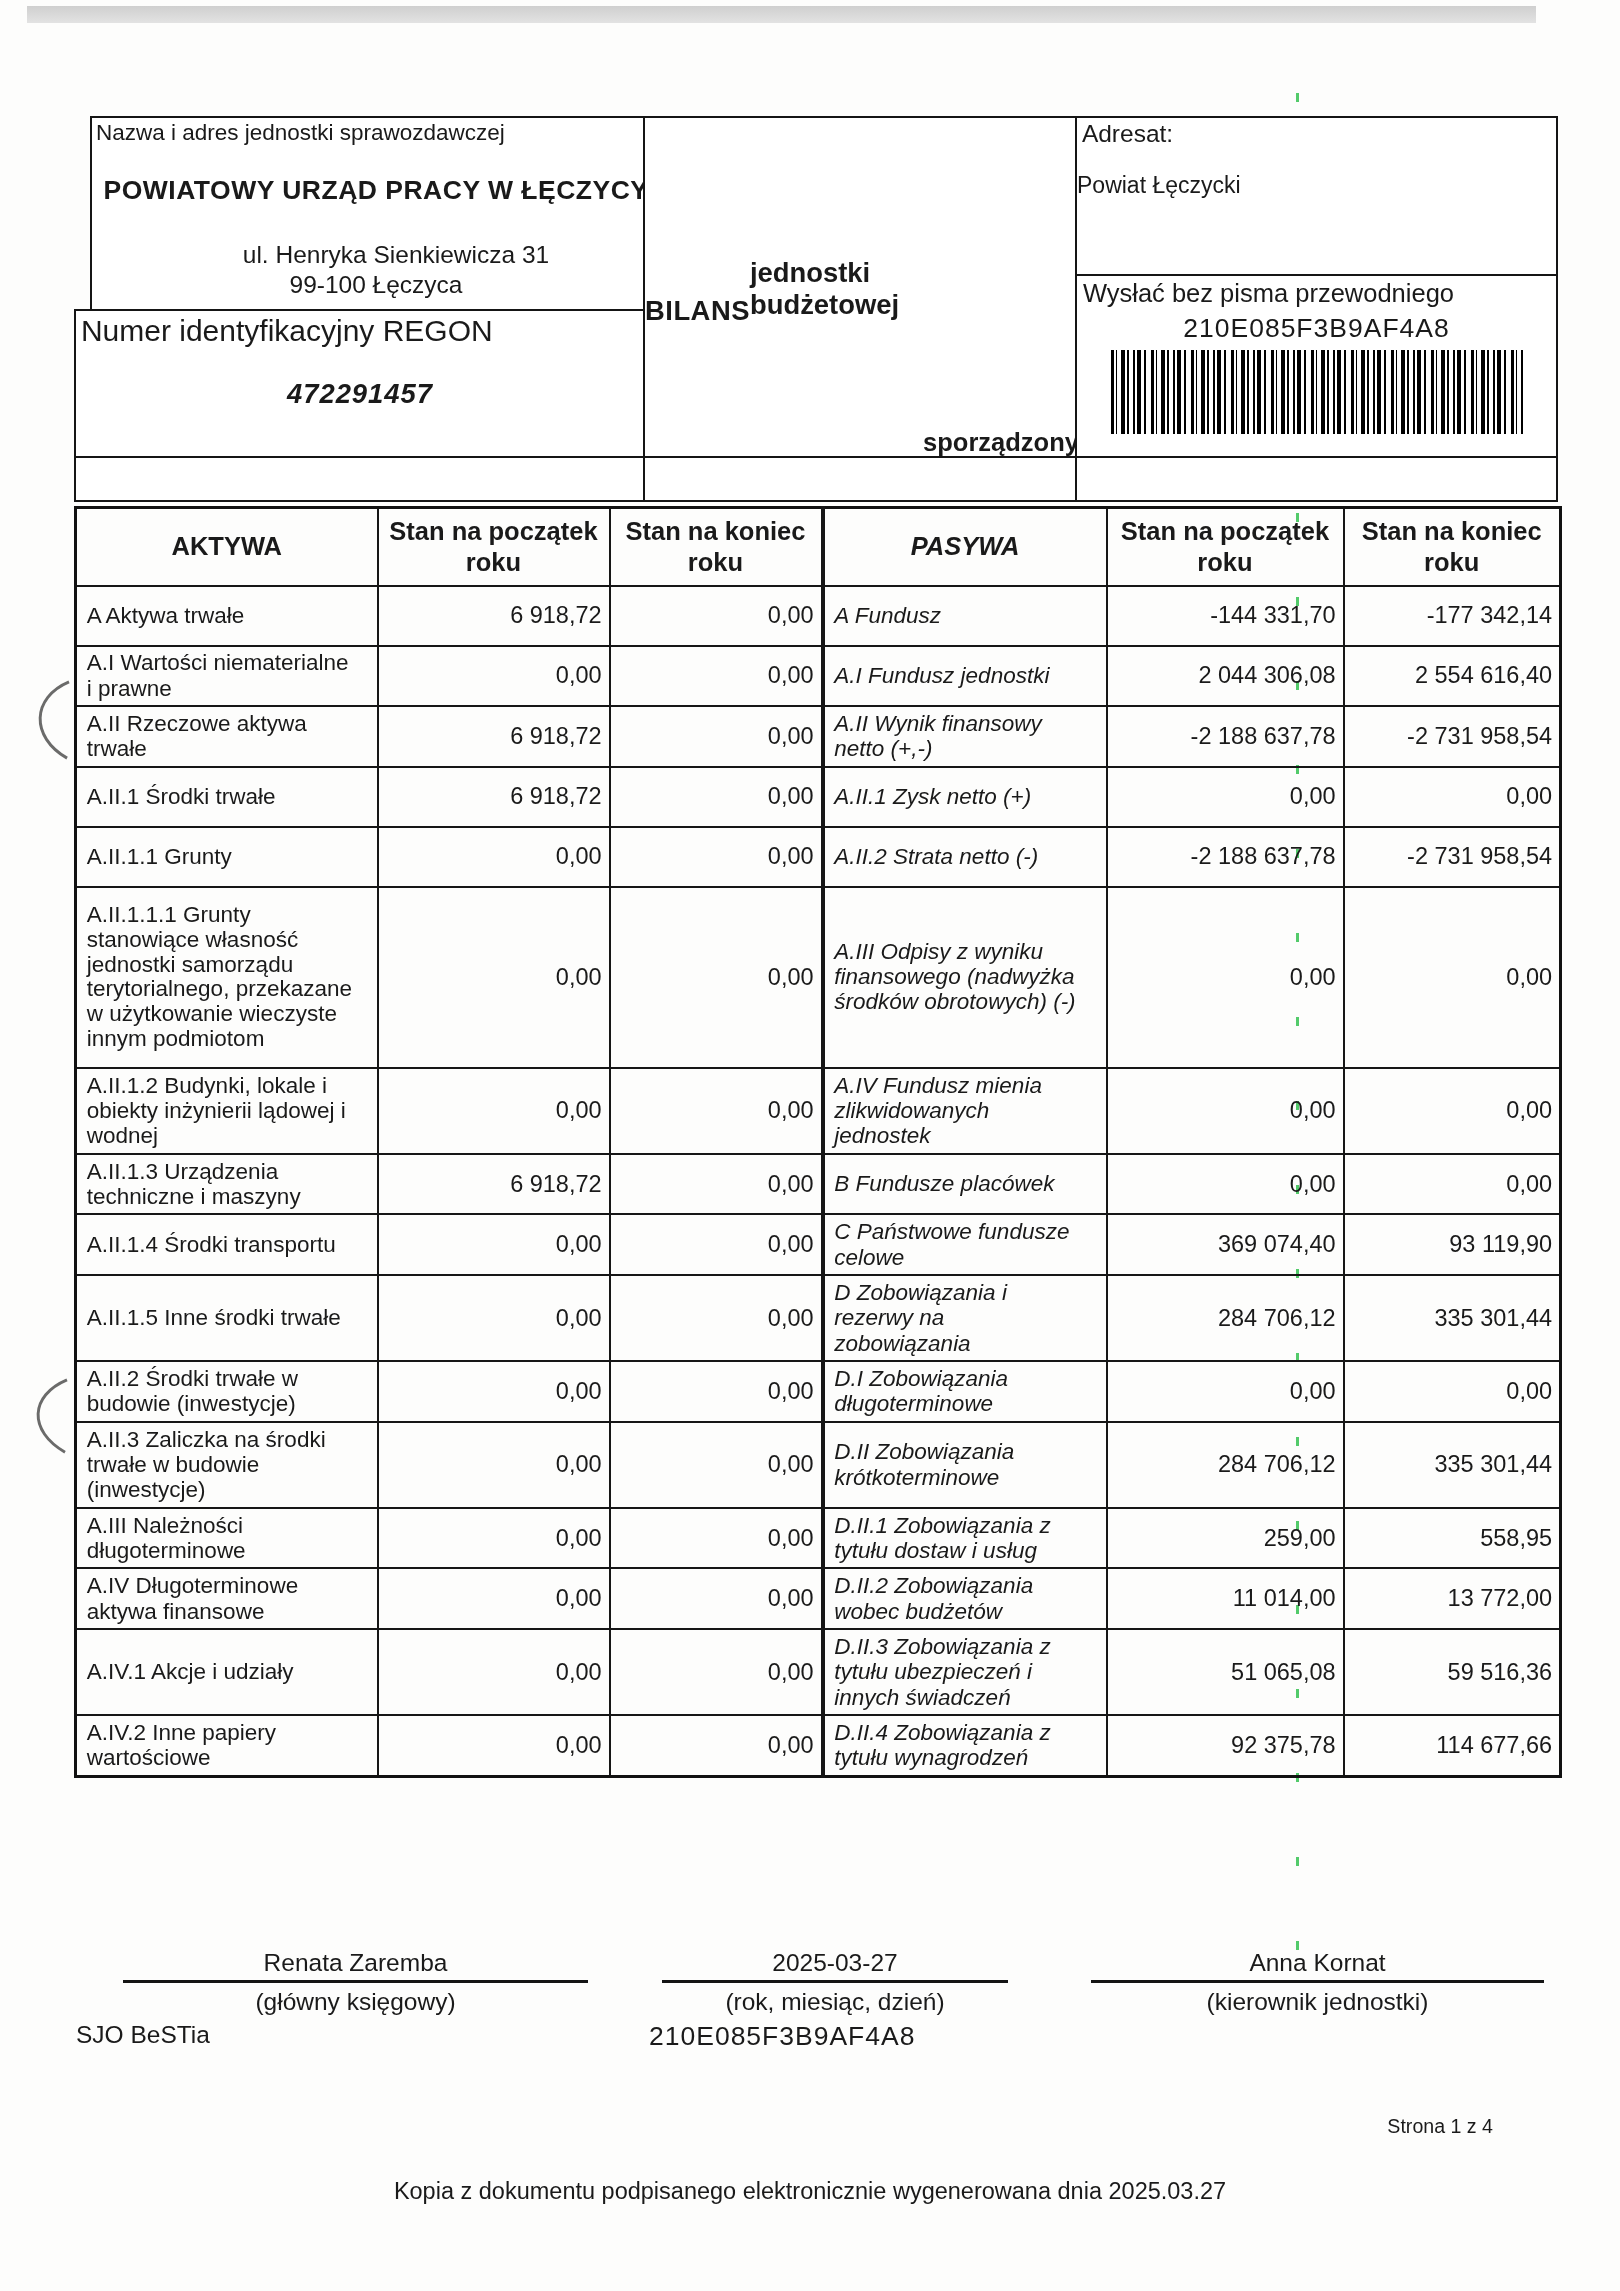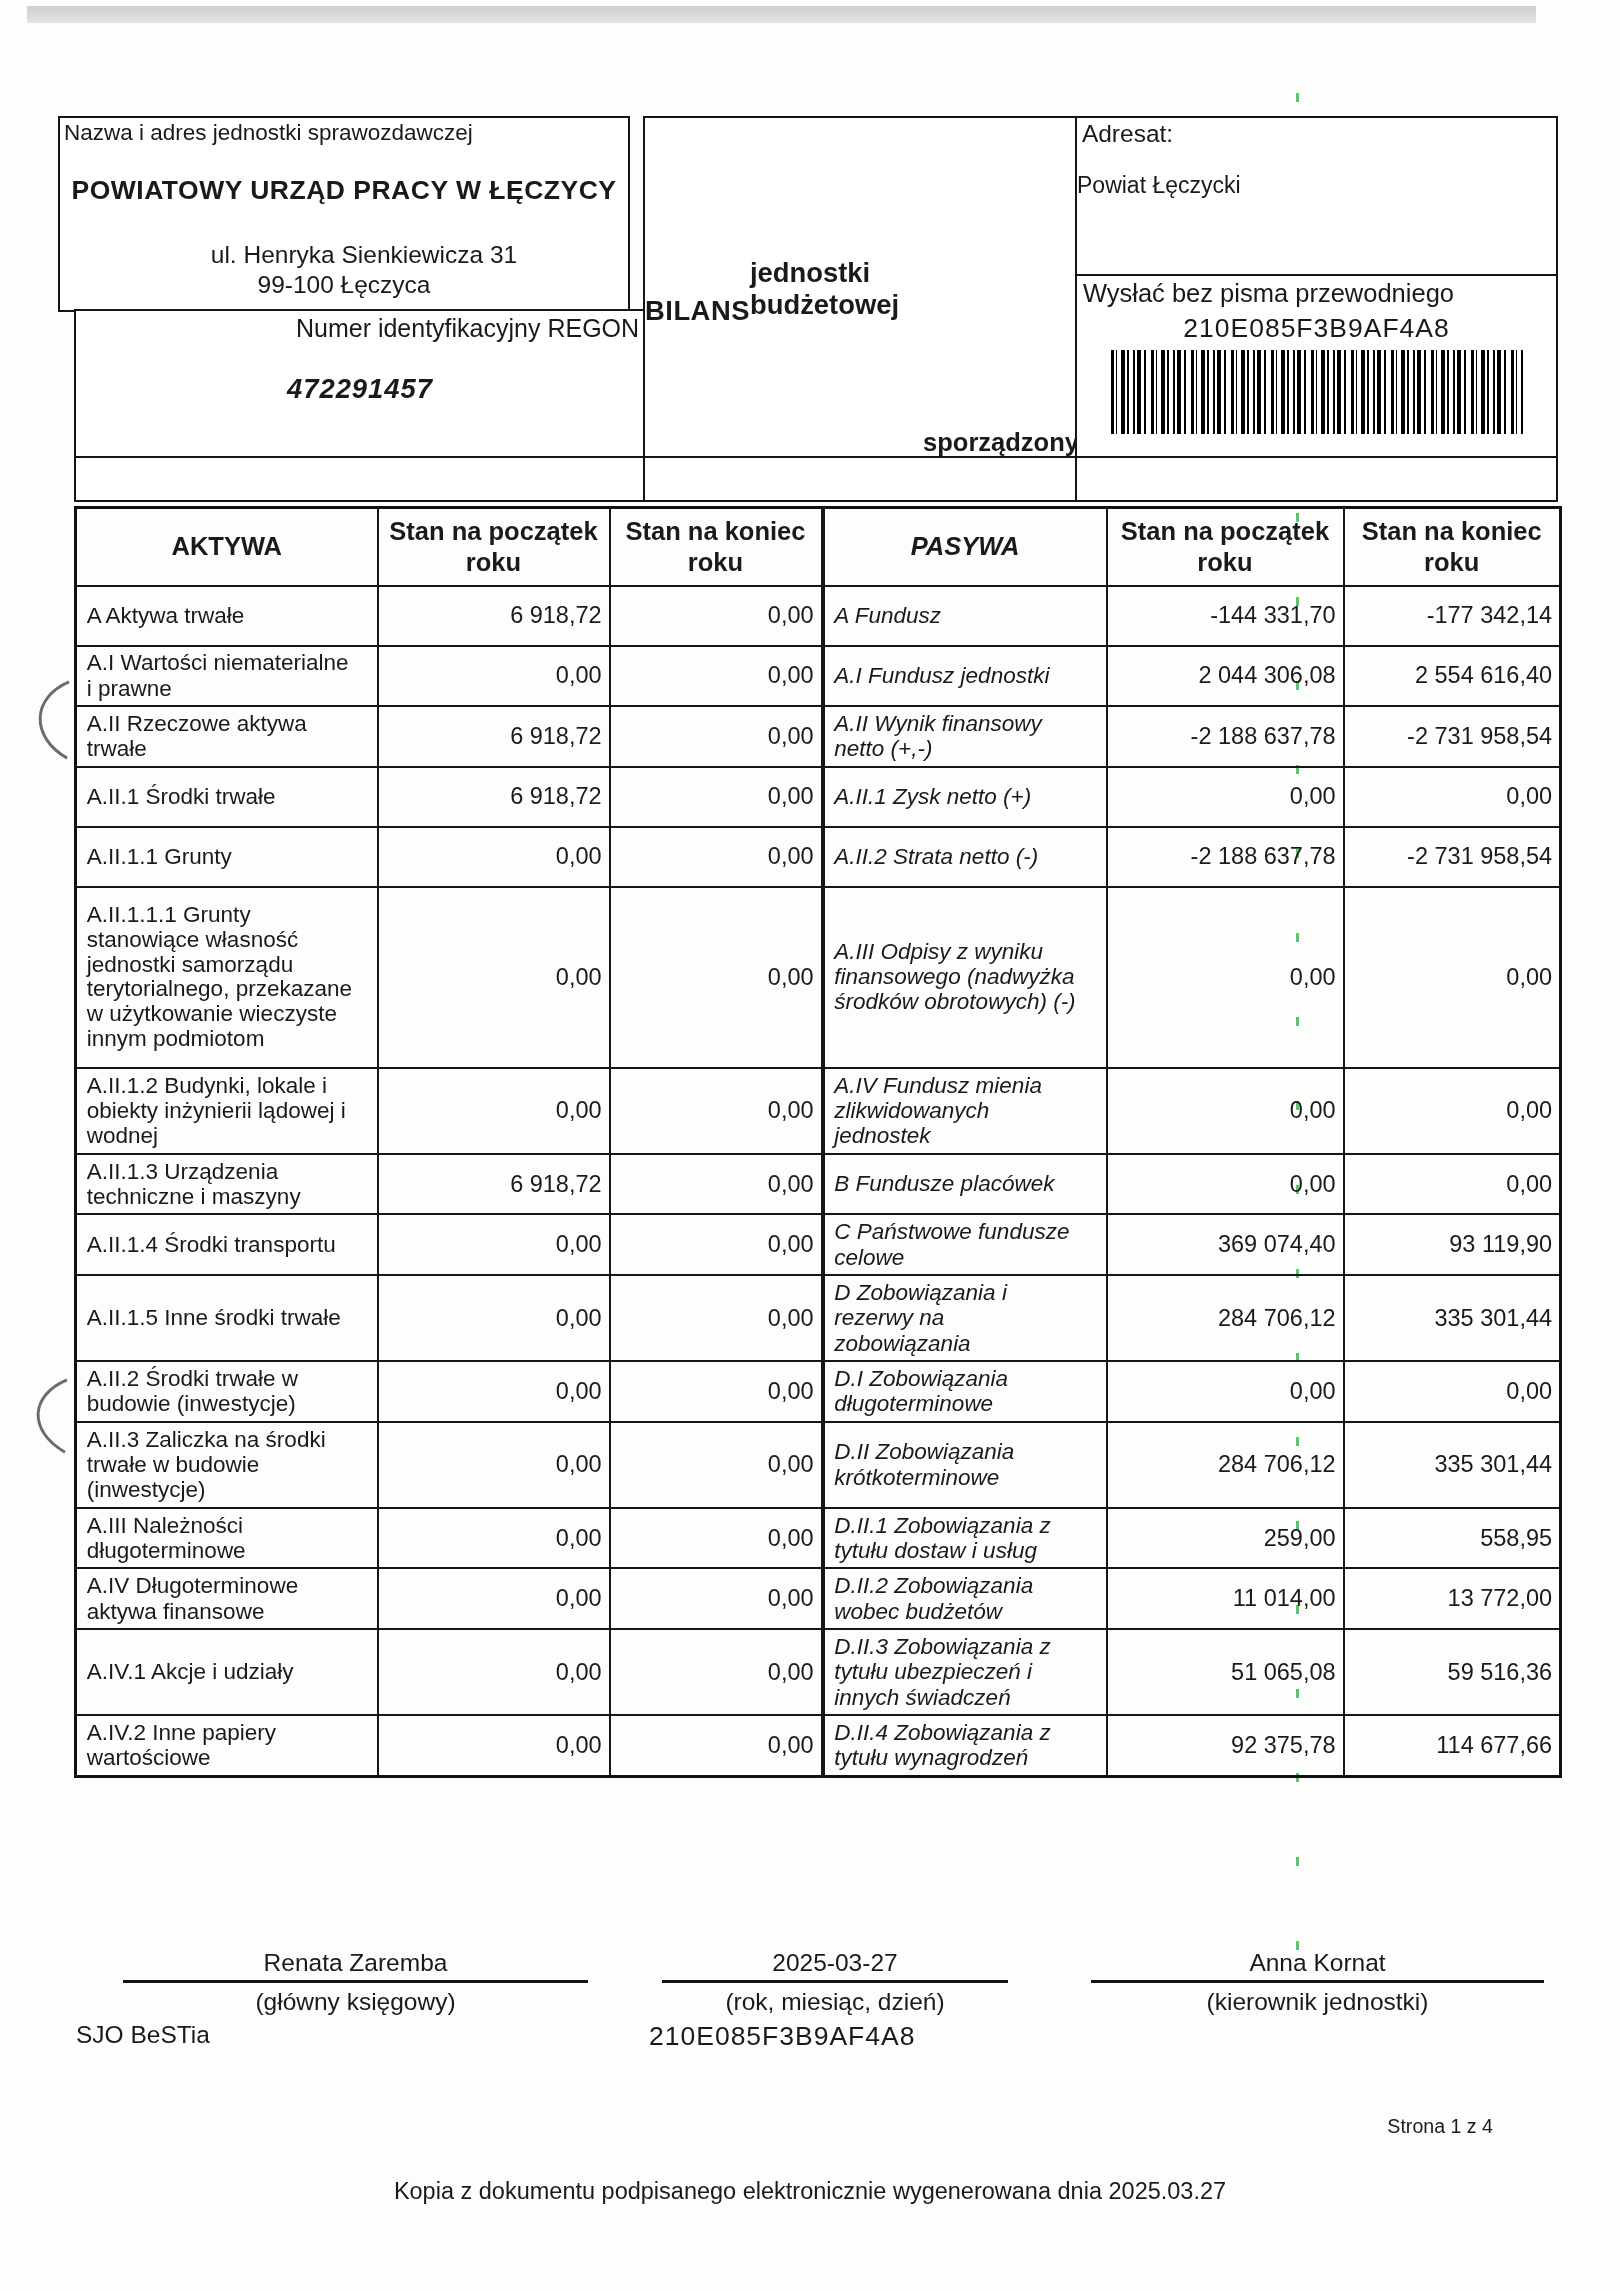--- a/index.html
+++ b/index.html
@@ -9,27 +9,27 @@
     overflow:hidden;
   }
   
   .scan-strip{position:absolute;left:27.4px;top:5.9px;width:1509px;height:17.6px;
     background:linear-gradient(180deg,#c7c7c7,#dedede);opacity:.85;}
   .green-line{position:absolute;left:1296px;top:93px;width:2.9px;height:1862px;
     background:repeating-linear-gradient(180deg,rgba(40,190,70,.8) 0 8.8px,rgba(40,190,70,0) 8.8px 84px);}
   .margin-arc{position:absolute;}
   
   .hdr-box{position:absolute;border:2.9px solid #151515;background:#fff;box-sizing:border-box;}
-  .unit-box{left:58px;top:116px;width:572px;height:196px;display:flex;flex-direction:column;}
+  .unit-box{left:90px;top:116px;width:572px;height:196px;display:flex;flex-direction:column;}
   .unit-label{font-size:22.5px;padding:2px 3.9px;}
   .unit-name{font-size:26.5px;font-weight:bold;text-align:center;margin-top:27.4px;letter-spacing:0.5px;}
   .unit-street{font-size:24.5px;text-align:center;margin-top:35px;padding-left:40px;}
   .unit-city{font-size:24.5px;text-align:center;margin-top:2px;}
   .regon-box{left:74px;top:309px;width:572px;height:150px;}
-  .regon-label{font-size:25px;padding:2.9px 4.9px;text-align:right;}
+  .regon-label{font-size:30px;padding:2.9px 4.9px;}
   .regon-value{font-size:27.4px;font-weight:bold;font-style:italic;text-align:center;margin-top:27.4px;letter-spacing:1px;}
   .empty-l{left:74px;top:456px;width:572px;height:46px;}
   .title-box{left:643px;top:116px;width:435px;height:343px;display:flex;flex-direction:row;align-items:center;}
   .title-main{font-size:27.4px;font-weight:bold;margin-top:47px;letter-spacing:0.5px;}
   .title-sub{font-size:27.4px;font-weight:bold;margin-top:2px;}
   .prepared-1{font-size:25.5px;font-weight:bold;margin-top:auto;margin-left:24px;}
   .prepared-2{font-size:25.5px;font-weight:bold;margin:2px 0 31px 0;}
   .empty-m{left:643px;top:456px;width:435px;height:46px;}
   .addr-box{left:1075px;top:116px;width:483px;height:162px;}
   .addr-label{font-size:24.5px;padding:2px 4.9px;}

